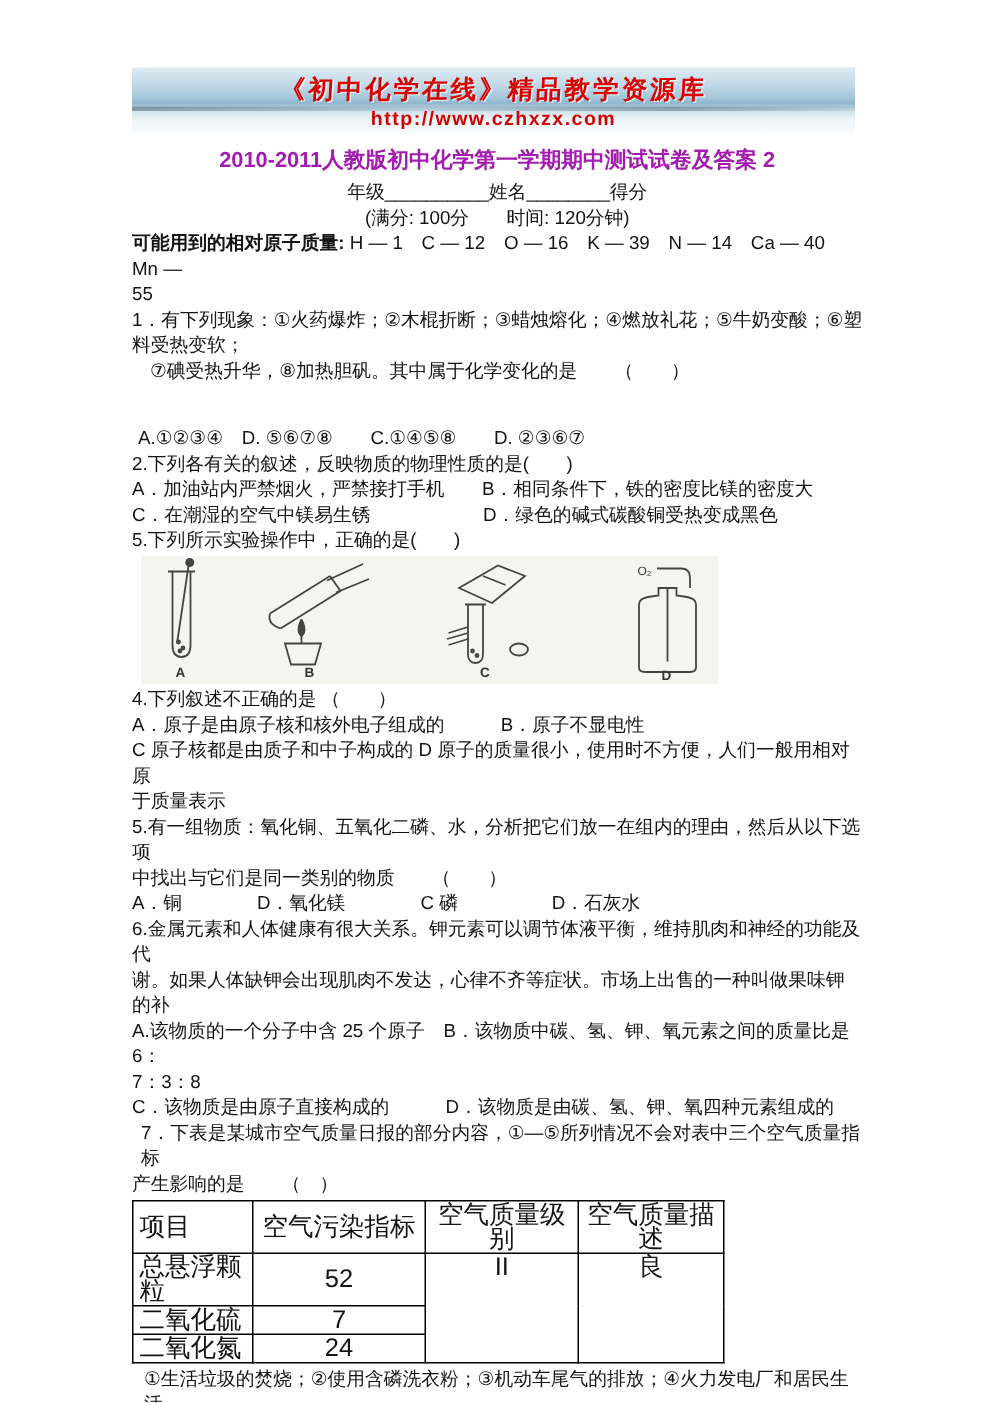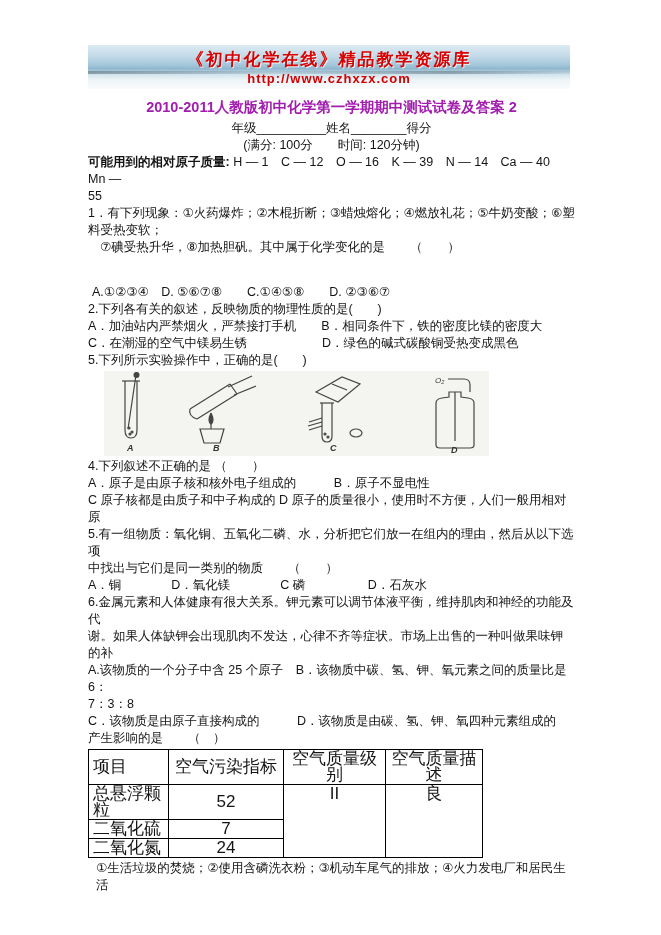--- a/index.html
+++ b/index.html
@@ -41,21 +41,21 @@
   .line{font-size:12.5px;line-height:17px;white-space:pre-wrap;}
   .center{text-align:center;}
   .bold{font-weight:bold;}
   .ind-q{padding-left:6px;}
   .ind1{padding-left:12px;}
   .ind2{padding-left:4px;margin-top:28px;}
   .ind3{padding-left:8px;}
   .mt2{margin-top:2px;}
 
   
-  .figure-wrap{margin:2px 0 2px 16px;width:426px;height:85px;font-style:italic;}
+  .figure-wrap{margin:2px 0 2px 6px;width:426px;height:85px;}
   .figure-wrap svg{display:block;background:#f4f4f0;}
 
   
   table.air{border-collapse:collapse;margin:2px 0;table-layout:fixed;}
   table.air td{
     border:1px solid #000;font-size:17px;line-height:16px;height:16px;
     padding:1px 4px;white-space:pre-wrap;
   }
   td.c{text-align:center;}
   td.item{padding-left:6px;}
@@ -141,31 +141,33 @@
         <text x="23" y="80" font-size="9" font-weight="bold" fill="#333">A</text>
         <text x="109" y="80" font-size="9" font-weight="bold" fill="#333">B</text>
         <text x="226" y="80" font-size="9" font-weight="bold" fill="#333">C</text>
         <text x="347" y="82" font-size="9" font-weight="bold" fill="#333">D</text>
       </svg>
     </div>
 
     <div class="line">4.下列叙述不正确的是 （　　）</div>
     <div class="line">A．原子是由原子核和核外电子组成的　　　B．原子不显电性</div>
     <div class="line">C 原子核都是由质子和中子构成的 D 原子的质量很小，使用时不方便，人们一般用相对原</div>
+    <div class="line">于质量表示</div>
 
     <div class="line">5.有一组物质：氧化铜、五氧化二磷、水，分析把它们放一在组内的理由，然后从以下选项</div>
     <div class="line">中找出与它们是同一类别的物质　　（　　）</div>
     <div class="line">A．铜　　　　D．氧化镁　　　　C 磷　　　　　D．石灰水</div>
 
     <div class="line">6.金属元素和人体健康有很大关系。钾元素可以调节体液平衡，维持肌肉和神经的功能及代</div>
     <div class="line">谢。如果人体缺钾会出现肌肉不发达，心律不齐等症状。市场上出售的一种叫做果味钾的补</div>
     <div class="line">A.该物质的一个分子中含 25 个原子　B．该物质中碳、氢、钾、氧元素之间的质量比是 6：</div>
     <div class="line">7：3：8</div>
     <div class="line">C．该物质是由原子直接构成的　　　D．该物质是由碳、氢、钾、氧四种元素组成的</div>
 
+    <div class="line ind-q">7．下表是某城市空气质量日报的部分内容，①—⑤所列情况不会对表中三个空气质量指标</div>
     <div class="line">产生影响的是　　（　）</div>
 
     <table class="air">
       <colgroup>
           <col class="w1">
           <col class="w2">
           <col class="w3">
           <col class="w4">
         </colgroup>
       <tbody>

